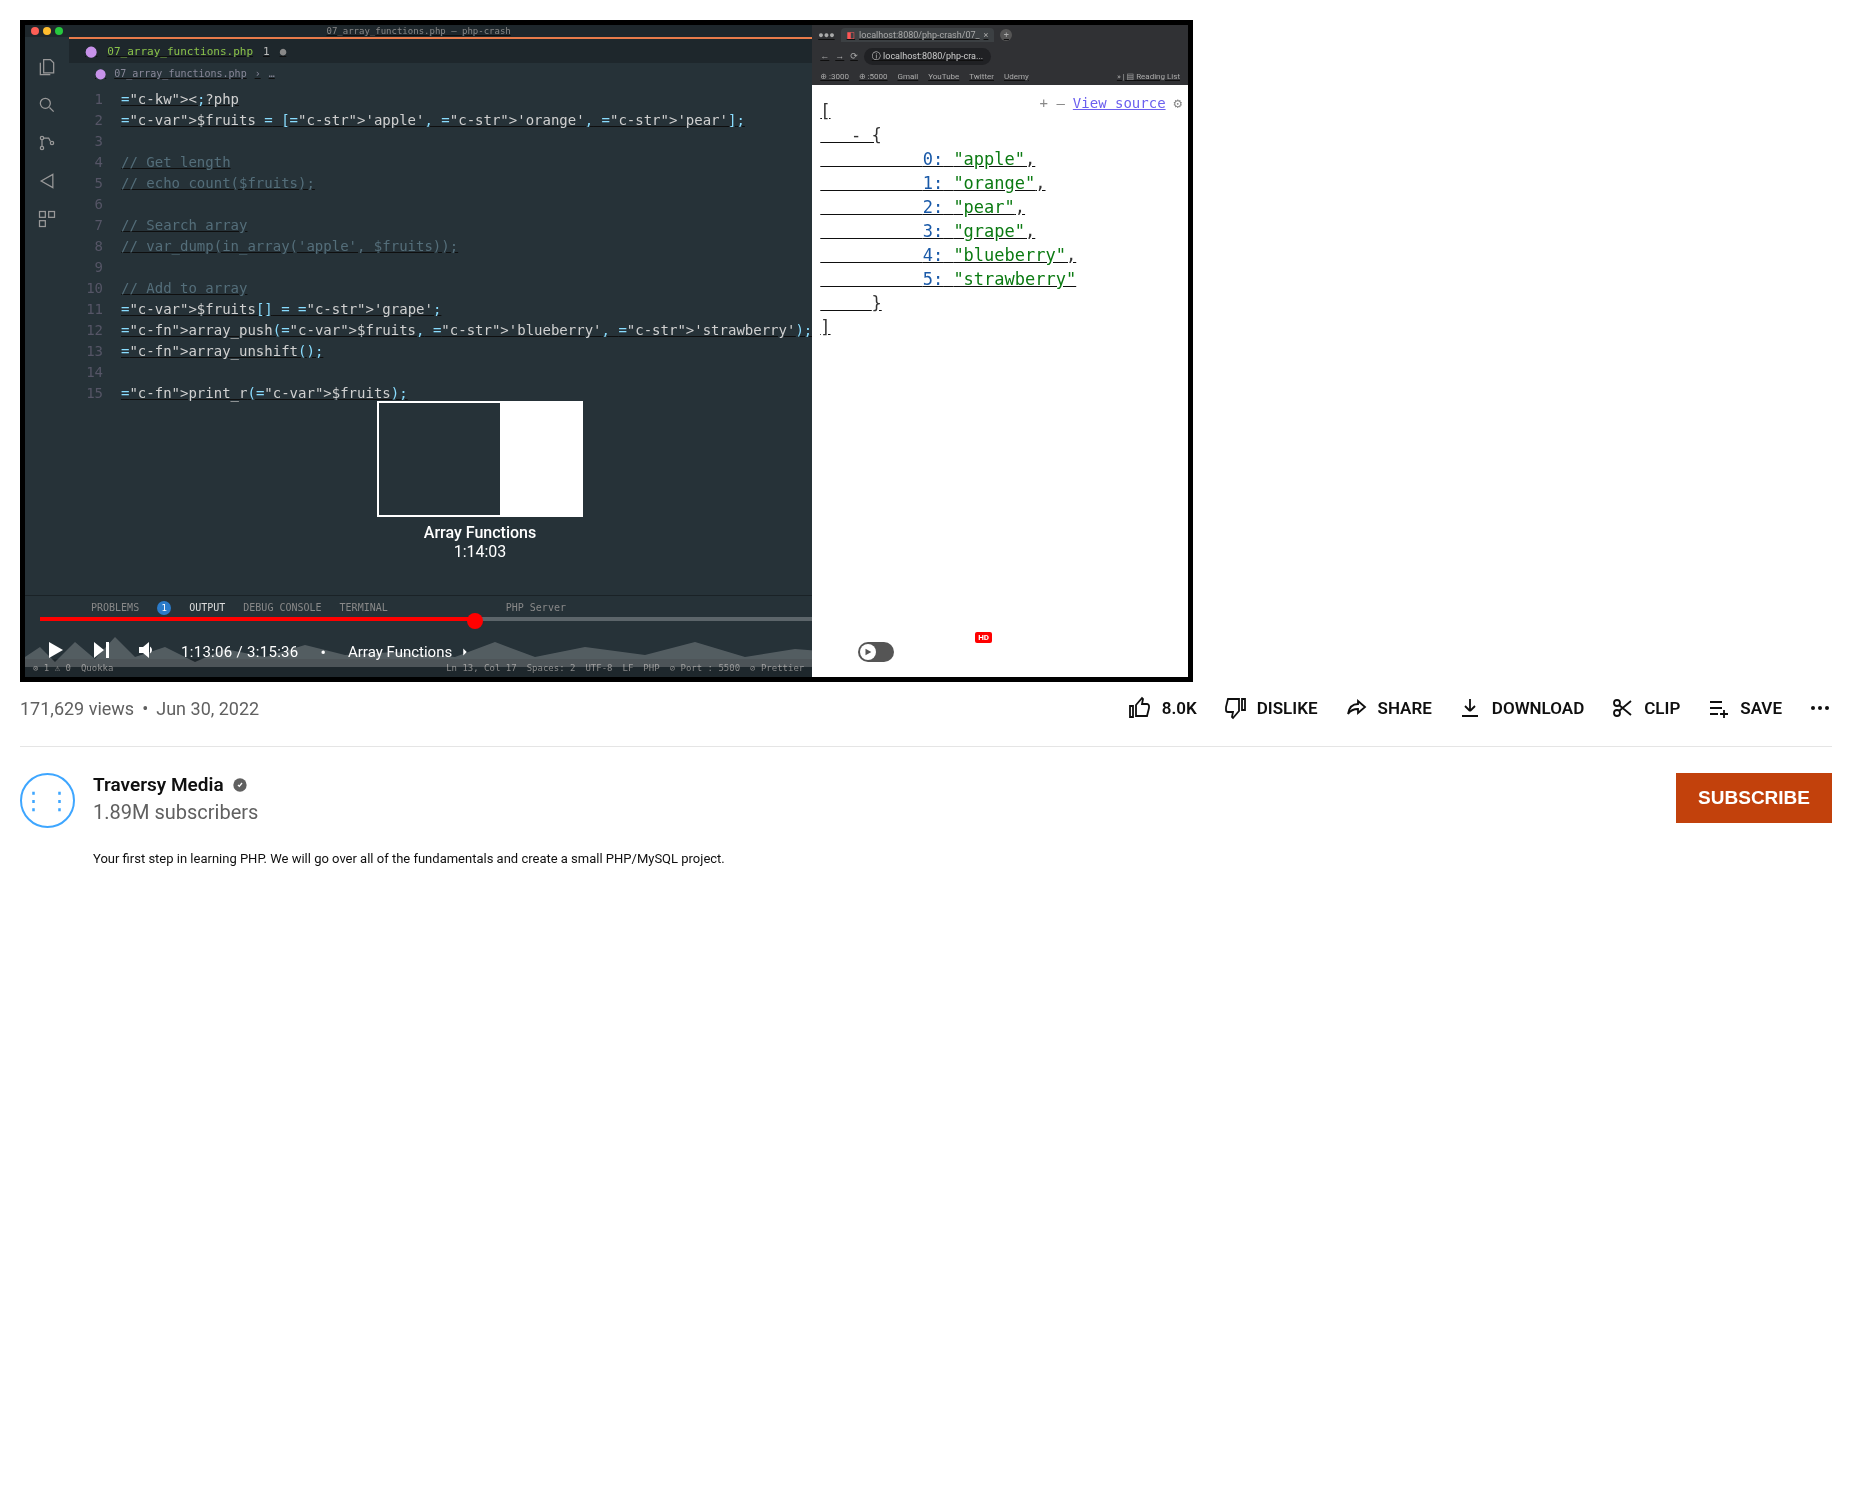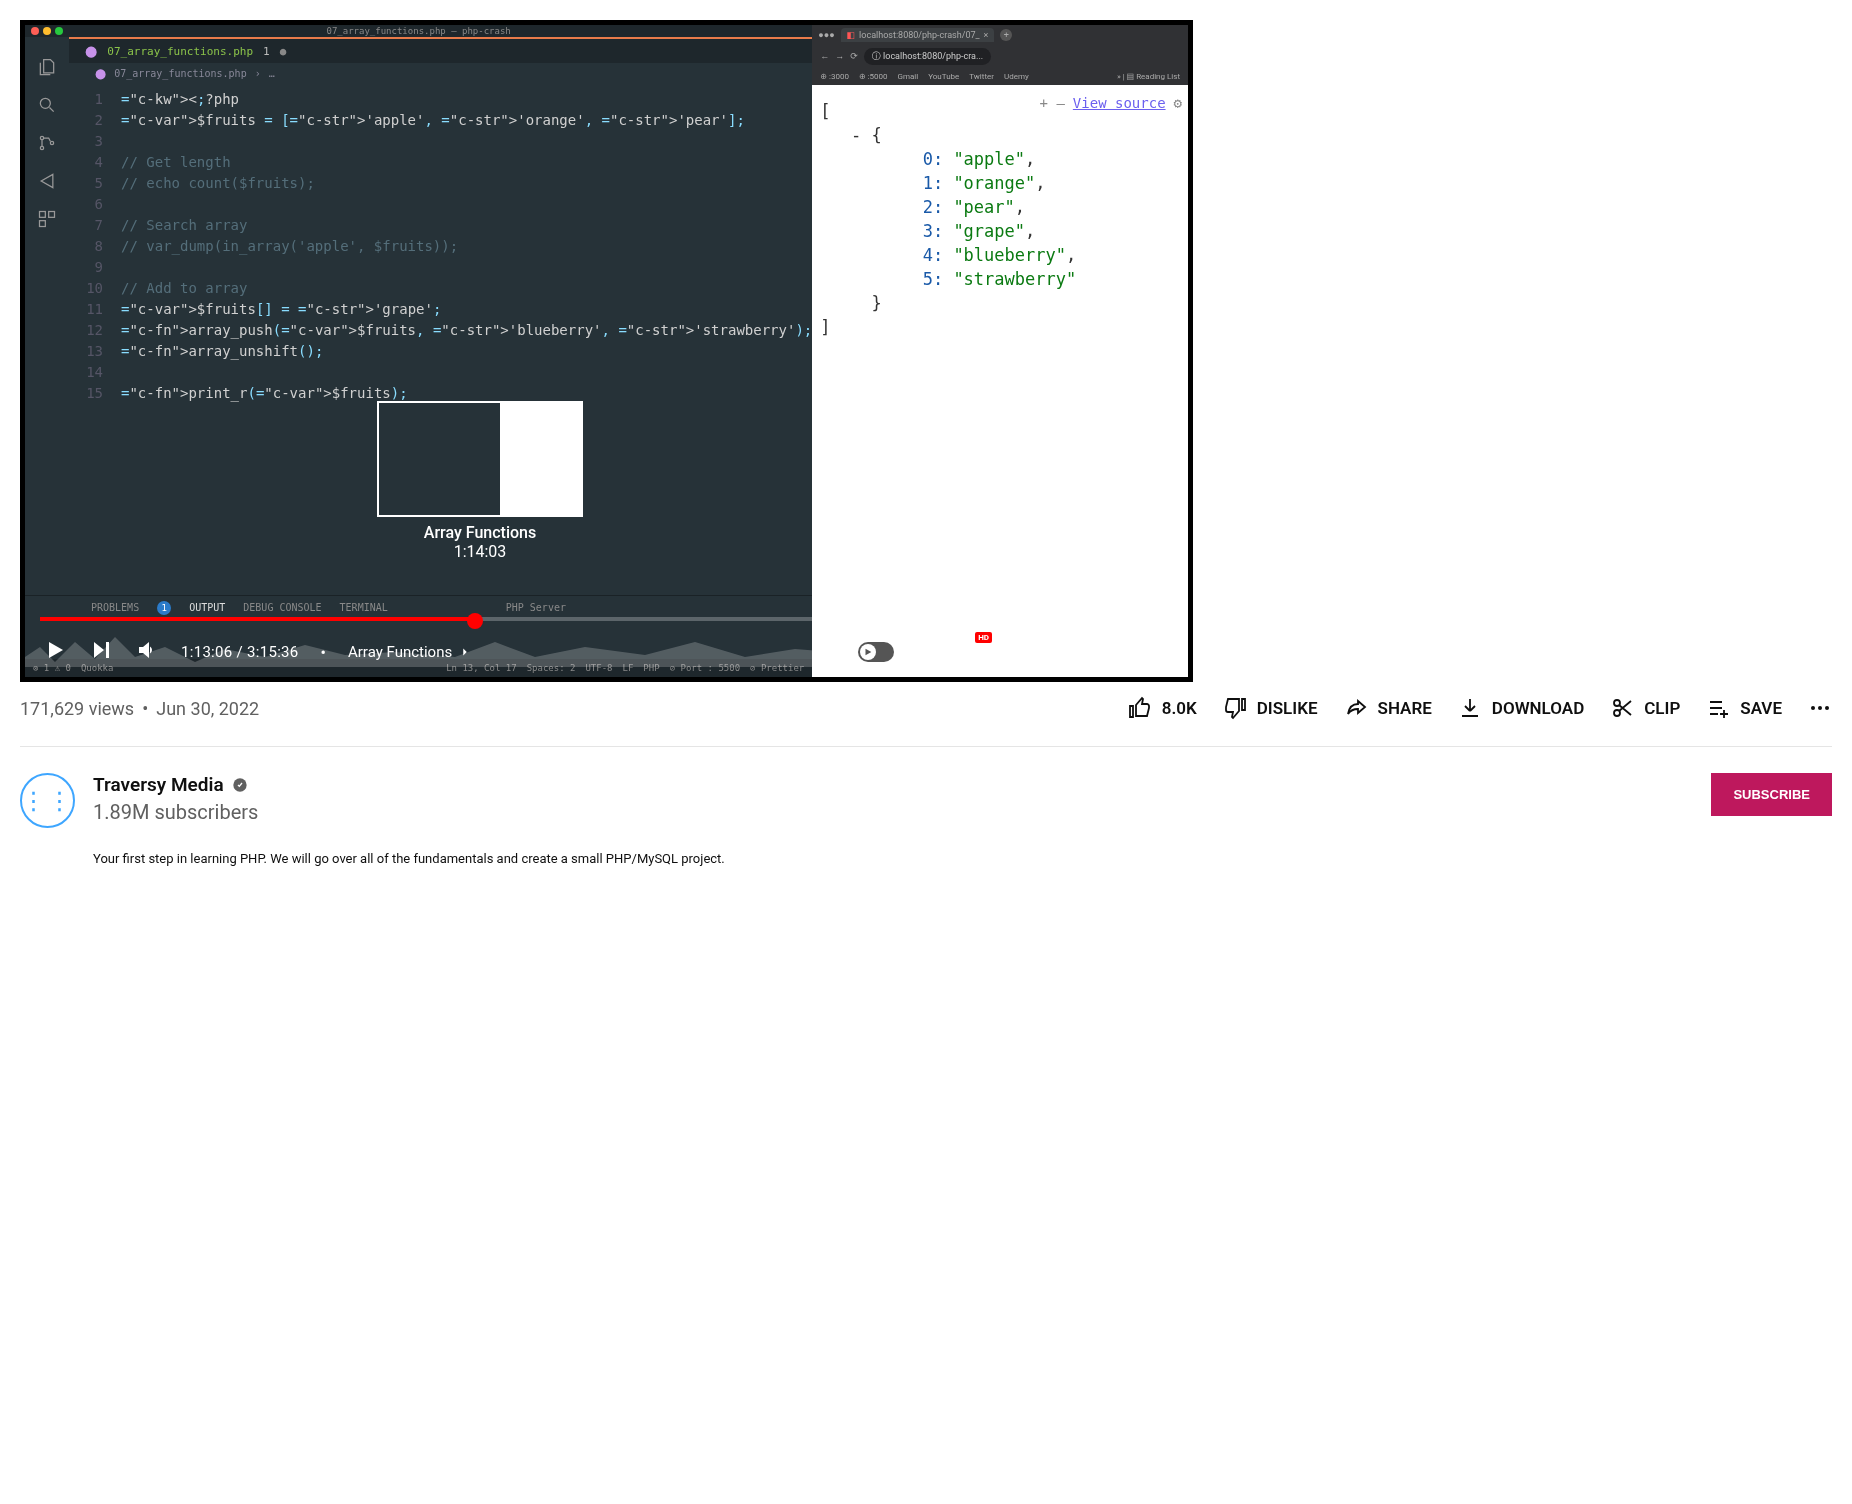--- a/index.html
+++ b/index.html
@@ -1,21 +1,21 @@
 <!DOCTYPE html>
 <html><head>
 <meta charset="utf-8">
 <style>
 * { margin: 0; padding: 0; box-sizing: border-box; }
 body { font-family: Roboto, Arial, sans-serif; background: #fff; color: #0f0f0f; }
 .page { width: 1852px; margin: 0 auto; padding: 20px; }
 
 
 .player { position: relative; width: 1173px; height: 662px; background: #000; border: 5px solid #000; }
-.split { display: flex; height: 100%; }
+.split { display: flex; height: 100%; text-decoration: underline; }
 .ide { flex: 0 0 760px; background: #263238; position: relative; color: #d0d0d0; font-family: Menlo, monospace; }
 .ide-top { height: 12px; background: #1e272c; display: flex; align-items: center; padding: 0 6px; gap: 4px; font-size: 9px; justify-content: center; color: #888; }
 .win-btn { width: 8px; height: 8px; border-radius: 50%; }
 .win-close { background:#ff5f56; } .win-min{background:#ffbd2e;} .win-max{background:#27c93f;}
 .ide-tab { background: #1e272c; height: 26px; display: flex; align-items: center; padding-left: 60px; gap: 10px; font-size: 11px; border-top: 2px solid #e87b4a; }
 .ide-tab-name { color: #8bc34a; }
 .breadcrumb { background: #263238; height: 20px; padding-left: 70px; font-size: 10px; color: #889; display: flex; align-items: center; gap: 8px; }
 .sidebar { position: absolute; left: 0; top: 12px; bottom: 0; width: 44px; background: #263238; display:flex;flex-direction:column;align-items:center;gap:18px;padding-top:20px;color:#666;}
 .sidebar svg{width:20px;height:20px;}
 .code { padding: 6px 0 0 50px; font-size: 14px; line-height: 21px; }
@@ -64,21 +64,21 @@
 .actions{margin-left:auto;display:flex;align-items:center;gap:26px;}
 .abtn{display:flex;align-items:center;gap:10px;font-size:17px;font-weight:600;color:#0f0f0f;cursor:pointer;}
 .abtn svg{width:24px;height:24px;}
 .divider{height:1px;background:#e5e5e5;margin-top:26px;}
 .channel-row{display:flex;align-items:flex-start;margin-top:26px;gap:18px;}
 .avatar{width:55px;height:55px;border-radius:50%;border:2px solid #3ea6ff;display:flex;align-items:center;justify-content:center;}
 .avatar-inner{font-size:24px;color:#3ea6ff;letter-spacing:2px;}
 .ch-name{font-size:19px;font-weight:600;display:flex;align-items:center;gap:8px;}
 .verified{width:16px;height:16px;}
 .subs{font-size:20px;color:#606060;margin-top:4px;}
-.subscribe-btn{margin-left:auto;background:#be185d;color:#fff;padding:14px 22px;font-size:13px;font-weight:600;border:none;cursor:pointer;}
+.subscribe-btn{margin-left:auto;background:#c2410c;color:#fff;padding:14px 22px;font-size:19px;font-weight:600;border:none;cursor:pointer;}
 .desc{margin-top:22px;font-size:13px;line-height:26px;}
 </style>
 </head>
 <body>
 
 <div class="page">
   <div class="player">
     <div class="split">
 
       <div class="ide">

